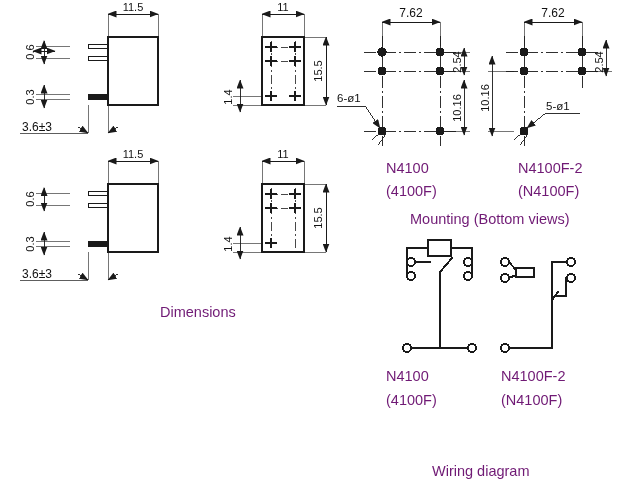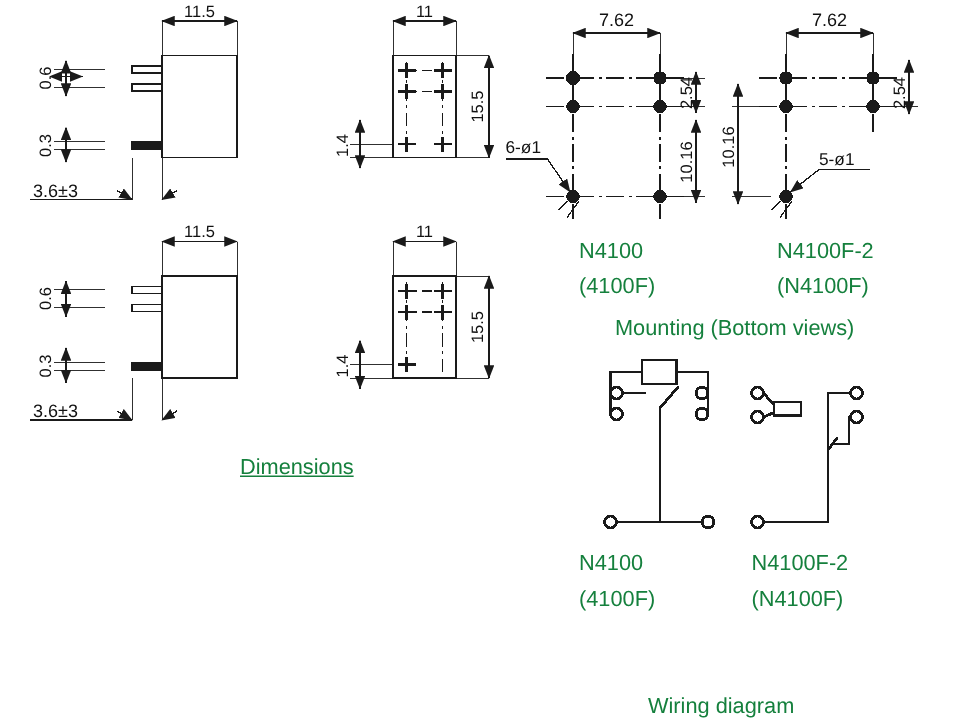--- a/index.html
+++ b/index.html
@@ -4,21 +4,21 @@
 <style>
   html,body{margin:0;padding:0;background:#ffffff;}
   body{
     width:640px;height:480px;position:relative;overflow:hidden;
     font-family:"Liberation Sans", sans-serif;
     color:#111;
   }
   .canvas{position:absolute;left:0;top:0;width:640px;height:368px;}
   svg{display:block;}
   text{font-family:"Liberation Sans", sans-serif;fill:#111;}
-  .lbl{position:absolute;font-family:"Liberation Sans", sans-serif;color:#15803d;white-space:nowrap;}
+  .lbl{position:absolute;font-family:"Liberation Sans", sans-serif;color:#701a75;white-space:nowrap;}
   .cap{font-size:14.5px;}
 </style>
 </head>
 <body>
 
 <div class="canvas">
 
 <svg width="640" height="480" viewBox="0 0 640 480" xmlns="http://www.w3.org/2000/svg">
   <defs>
     <marker id="ar" markerWidth="9" markerHeight="7" refX="8.5" refY="3.5" orient="auto" markerUnits="userSpaceOnUse">
@@ -299,15 +299,15 @@
 <div class="lbl cap" style="left:410px;top:211px;text-align:right;">Mounting (Bottom views)</div>
 
 <div class="lbl cap" style="left:386px;top:368px;">N4100</div>
 <div class="lbl cap" style="left:386px;top:392px;">(4100F)</div>
 
 <div class="lbl cap" style="left:501px;top:368px;">N4100F-2</div>
 <div class="lbl cap" style="left:501px;top:392px;">(N4100F)</div>
 
 <div class="lbl cap" style="left:432px;top:427px;margin-top:36px;">Wiring diagram</div>
 
-<div class="lbl cap" style="left:160px;top:304px;text-decoration:underline;">Dimensions</div>
+<div class="lbl cap" style="left:160px;top:304px;">Dimensions</div>
 
 </div>
 
 </body></html>

